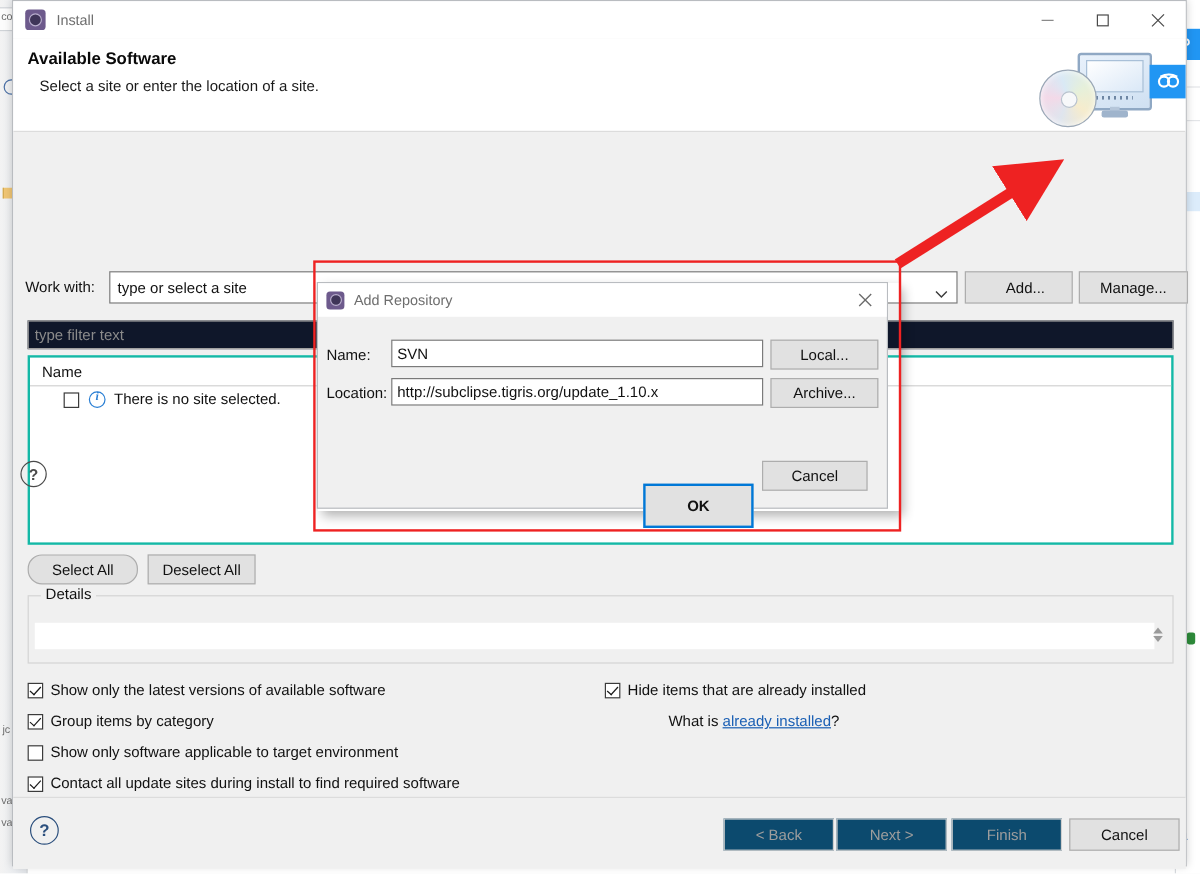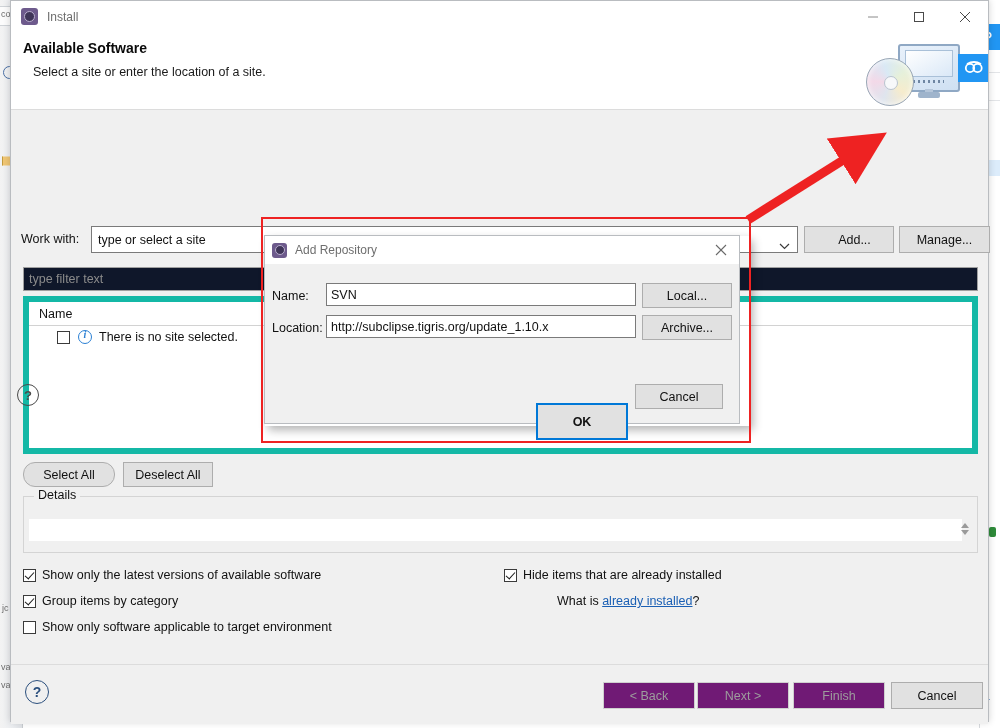--- a/index.html
+++ b/index.html
@@ -122,35 +122,35 @@
     display: flex; align-items: center;
   }
   .combo-text { font-size: 12.5px; color: #111; padding-left: 6px; }
   .combo-arrow { position: absolute; right: 7px; top: 9px; }
 
   .btn {
     background: #e1e1e1; border: 1px solid #adadad; box-sizing: border-box;
     font-size: 12.5px; color: #111; display: flex; align-items: center; justify-content: center;
     font-family: "Liberation Sans", sans-serif; cursor: default;
   }
-  .btn.disabled { color: #9d9d9d; background: #701a75; border-color: #cfcfcf; }
+  .btn.disabled { color: #9d9d9d; background: #0c4a6e; border-color: #cfcfcf; }
 
   .btn-add { position: absolute; left: 793px; top: 116px; width: 90px; height: 27px; padding-left: 11px; }
   .btn-manage { position: absolute; left: 888px; top: 116px; width: 91px; height: 27px; }
 
   .filter {
     position: absolute; left: 12px; top: 157px; width: 955px; height: 24px;
     background: #0f172a; border: 1px solid #a0a0a0; box-sizing: border-box;
     display: flex; align-items: center;
   }
   .filter-text { font-size: 12.5px; color: #8b8b8b; padding-left: 5px; }
 
   .table {
     position: absolute; left: 12px; top: 186px; width: 955px; height: 158px;
-    background: #ffffff; border: 6px solid #14b8a6; box-sizing: border-box;
+    background: #ffffff; border: 2px solid #14b8a6; box-sizing: border-box;
   }
   .thead { display: flex; height: 23px; border-bottom: 1px solid #d2d2d2; }
   .th { font-size: 12.5px; color: #111; display: flex; align-items: center; padding-left: 10px; box-sizing: border-box; }
   .th.name { width: 453px; border-right: 1px solid #d2d2d2; }
   .th.version { width: 240px; border-right: 1px solid #d2d2d2; }
   .th.rest { flex: 1; }
   .trow { display: flex; align-items: center; height: 22px; padding-left: 28px; }
   .cb {
     width: 13px; height: 13px; background: #ffffff; border: 1px solid #3b3b3b;
     box-sizing: border-box; flex: none; position: relative;
@@ -383,20 +383,24 @@
         <div class="opt-label">Show only the latest versions of available software</div>
       </div>
       <div class="opt" style="left:12px; top:484px;">
         <div class="cb checked"></div>
         <div class="opt-label">Group items by category</div>
       </div>
       <div class="opt" style="left:12px; top:510px;">
         <div class="cb"></div>
         <div class="opt-label">Show only software applicable to target environment</div>
       </div>
+      <div class="opt" style="left:12px; top:536px;">
+        <div class="cb checked"></div>
+        <div class="opt-label">Contact all update sites during install to find required software</div>
+      </div>
 
       <div class="opt" style="left:493px; top:458px;">
         <div class="cb checked"></div>
         <div class="opt-label">Hide items that are already installed</div>
       </div>
       <div class="whatis"><span>What is </span><span class="link">already installed</span><span>?</span></div>
 
       <div class="footer">
         <div class="help-circle">?</div>
         <div class="btn fbtn btn-back disabled">&lt; Back</div>

